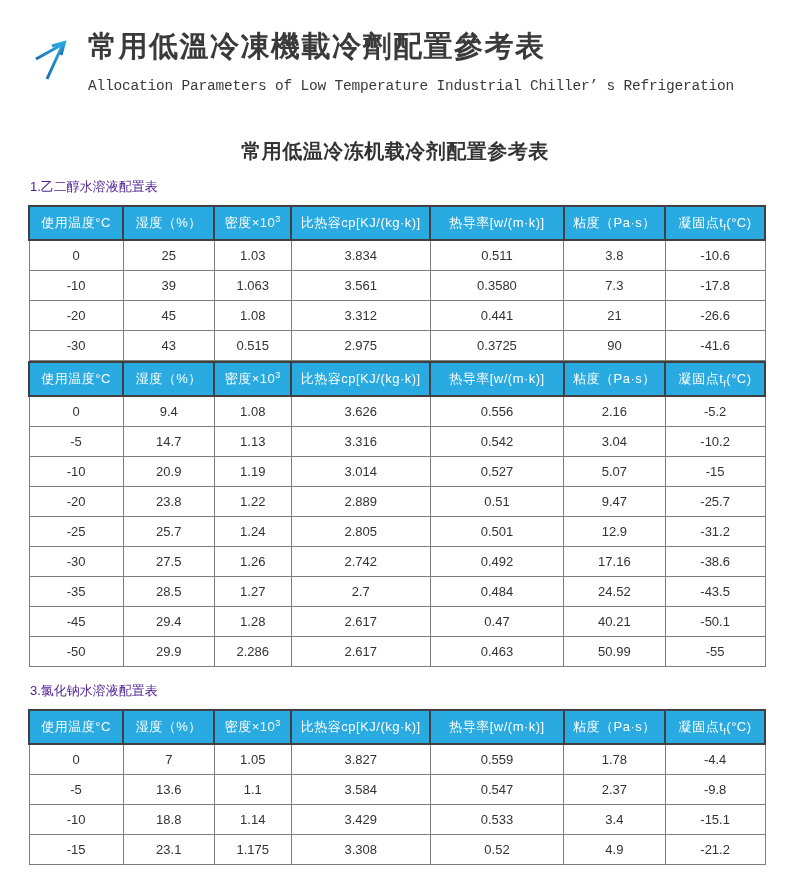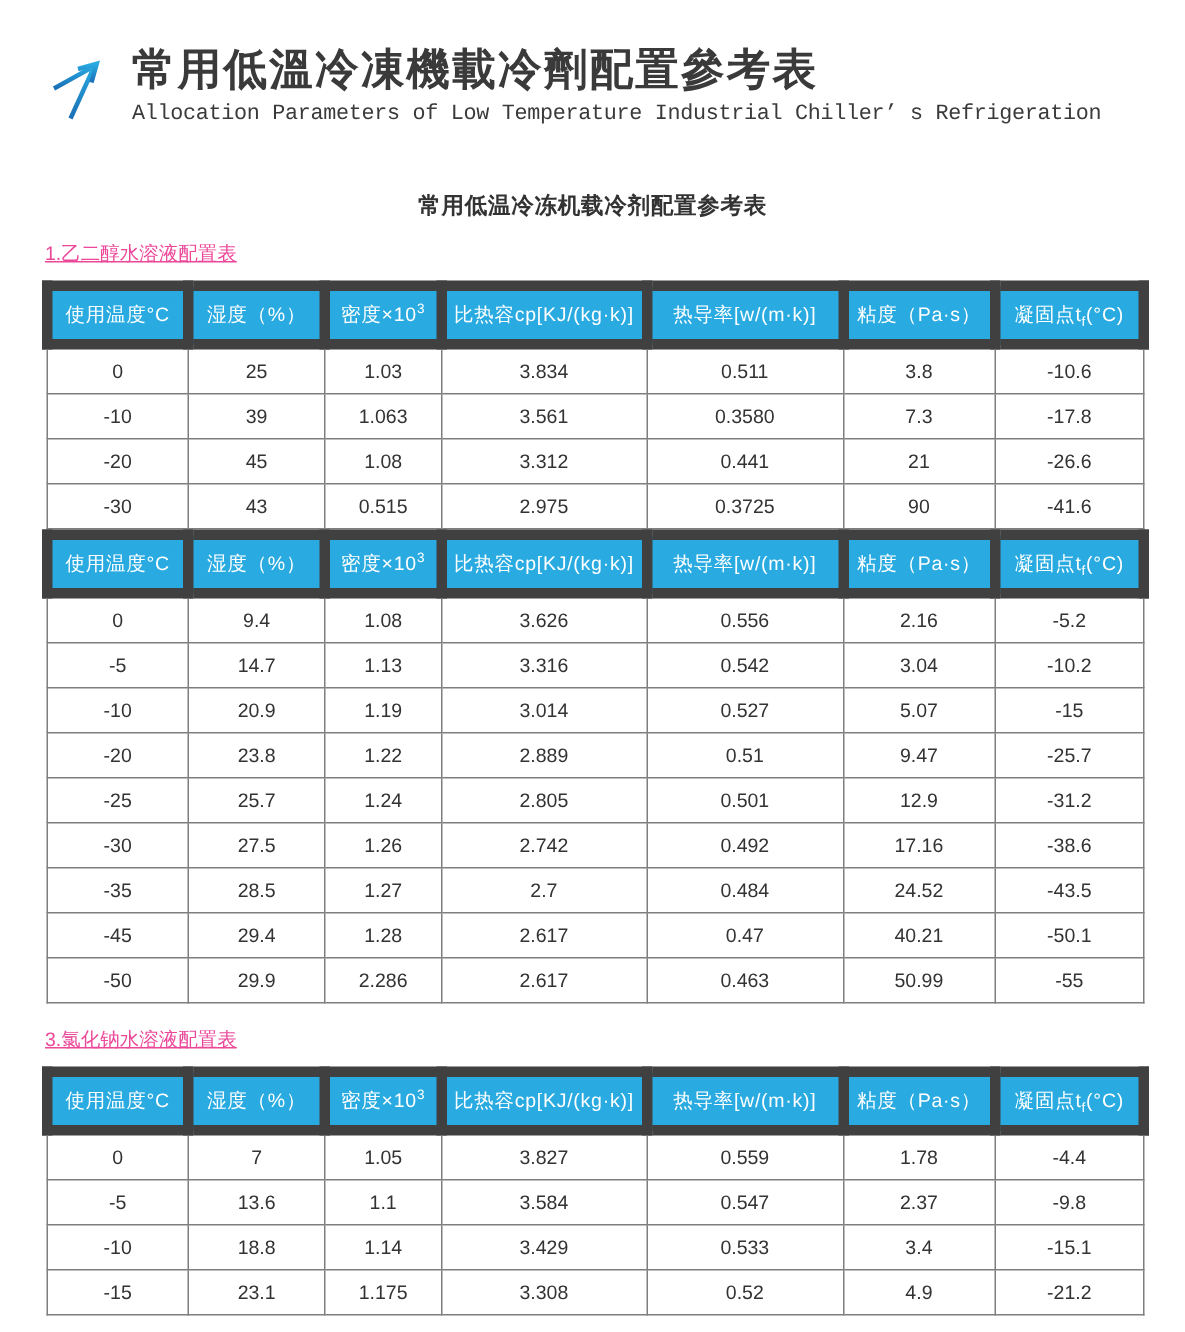--- a/index.html
+++ b/index.html
@@ -13,41 +13,41 @@
   
   .brand { display:flex; align-items:flex-start; padding:33px 0 0 34px; }
   .logo { width:42px; height:44px; margin-top:3px; }
   .logo svg { display:block; }
   .brand-text { margin-left:12px;font-family:Liberation Mono, monospace; }
   .brand-title-zh {
     font-size:29px; font-weight:600; color:#3a3a3a;
     letter-spacing:1.5px; line-height:1.08;
   }
   .brand-subtitle-en {
-    font-size:14.5px; color:#3a3a3a; margin-top:4px; letter-spacing:-0.2px;
+    font-size:14.5px; color:#3a3a3a; margin-top:14px; letter-spacing:-0.2px;
   }
 
   
   .doc-title {
-    text-align:center; font-size:15px; font-weight:700; color:#333;
+    text-align:center; font-size:20px; font-weight:700; color:#333;
     margin-top:44px; letter-spacing:0.5px;
   }
 
   .content { width:738px; margin-left:28px; }
 
-  .section-label { font-size:13px; color:#ec4899; margin:15px 0 9px 2px;text-decoration:underline; }
+  .section-label { font-size:13px; color:#4c1d95; margin:15px 0 9px 2px; }
   .section:first-of-type .section-label { margin-top:13px; }
 
   table.data-table {
     width:100%; border-collapse:collapse; table-layout:fixed;
     border:1px solid #5a5a5a;
   }
   table.data-table th {
     background:#29abe2; color:#ffffff; font-weight:normal;
-    font-size:13px; padding:7px 2px; border:7px solid #404040;
+    font-size:13px; padding:7px 2px; border:2px solid #404040;
     text-align:center; letter-spacing:0.5px;
   }
   table.data-table td {
     font-size:13px; color:#333333; text-align:center;
     padding:7px 2px; border:1px solid #7e7e7e; background:#ffffff;
   }
   table.data-table th:nth-child(1), table.data-table td:nth-child(1){ width:12.7%; }
   table.data-table th:nth-child(2), table.data-table td:nth-child(2){ width:12.3%; }
   table.data-table th:nth-child(3), table.data-table td:nth-child(3){ width:10.2%; }
   table.data-table th:nth-child(4), table.data-table td:nth-child(4){ width:19.2%; }

